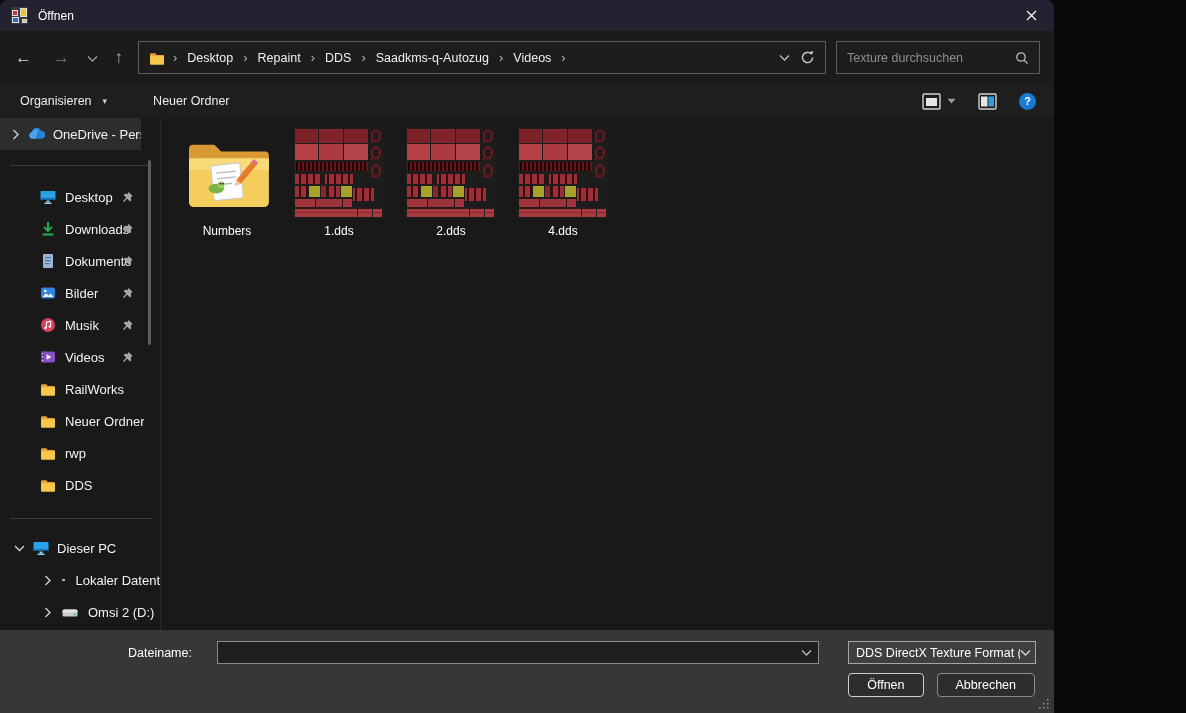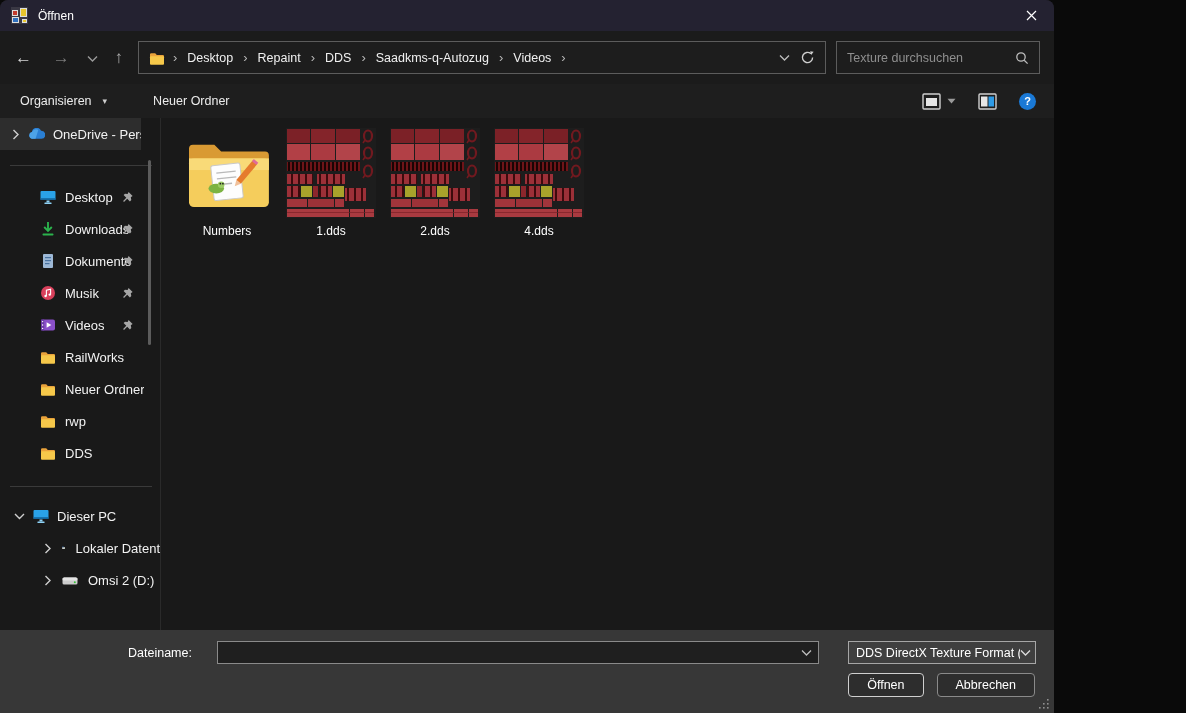--- a/index.html
+++ b/index.html
@@ -52,21 +52,21 @@
   .sb-onedrive .lbl { overflow:hidden; }
   .sb-sep { border:none; border-top:1px solid #3a3a3a; margin:15px 8px 15px 10px; }
   .sb-item { padding-left:40px; gap:9px; position:relative; }
   .sb-item .lbl { overflow:hidden; }
   .pin { position:absolute; right:26px; top:10px; }
   .sb-tree { padding-left:14px; gap:8px; }
   .sb-tree.lvl2 { padding-left:44px; gap:10px; }
   .chev { flex:none; display:flex; }
   .sb-scroll { position:absolute; right:9px; top:42px; width:3px; height:185px; background:#5c5c5c; border-radius:2px; }
 
-  .main { flex:1; padding:10px 0 0 18px; display:flex; align-items:flex-start; gap:8px; }
+  .main { flex:1; padding:10px 0 0 18px; display:flex; align-items:flex-start; gap:16px; }
   .file-item { width:96px; display:flex; flex-direction:column; align-items:center; }
   .file-item .thumb { width:90px; height:90px; display:flex; align-items:center; justify-content:center; }
   .file-item .fname { margin-top:6px; font-size:12px; color:#fff; text-align:center; }
 
   
   .footer { position:absolute; left:0; right:0; bottom:0; height:83px; background:#373737; }
   .f-row1 { display:flex; align-items:center; padding:11px 18px 0 128px;gap:19px; }
   .f-label { font-size:12.5px; color:#fff; margin-right:6px; flex:none; }
   .f-combo { flex:1; height:23px; border:1px solid #8a8a8a; background:#1f1f1f; display:flex; align-items:center; padding-right:6px; }
   .f-combo input { flex:1; height:100%; background:transparent; border:none; outline:none; color:#eee; padding:0 6px; font-family:inherit; font-size:12.5px; }
@@ -286,20 +286,31 @@
           <rect x="5" y="7" width="6" height="1.2" fill="#48719e"></rect>
           <rect x="5" y="10" width="4.5" height="1.2" fill="#48719e"></rect>
         </svg>
         <span class="lbl">Dokumente</span>
         <svg class="pin" width="12" height="12" viewBox="0 0 12 12">
             <use href="#pin12"></use>
           </svg>
       </div>
       <div class="sb-row sb-item">
         <svg width="16" height="16" viewBox="0 0 16 16">
+          <rect x="1" y="2.5" width="14" height="11" rx="2" fill="#2f86dc"></rect>
+          <circle cx="5.2" cy="6" r="1.3" fill="#fff"></circle>
+          <path d="M2.5 12 l3.6-3.8 2.4 2.5 2.2-2.2 2.8 3.5 z" fill="#fff"></path>
+        </svg>
+        <span class="lbl">Bilder</span>
+        <svg class="pin" width="12" height="12" viewBox="0 0 12 12">
+            <use href="#pin12"></use>
+          </svg>
+      </div>
+      <div class="sb-row sb-item">
+        <svg width="16" height="16" viewBox="0 0 16 16">
           <circle cx="8" cy="8" r="7" fill="#d8405b"></circle>
           <path d="M6.4 11 V5.2 l4.2-1 v5.4" fill="none" stroke="#fff" stroke-width="1.1"></path>
           <circle cx="5.6" cy="11" r="1.2" fill="#fff"></circle>
             <circle cx="9.8" cy="9.6" r="1.2" fill="#fff"></circle>
         </svg>
         <span class="lbl">Musik</span>
         <svg class="pin" width="12" height="12" viewBox="0 0 12 12">
             <use href="#pin12"></use>
           </svg>
       </div>

